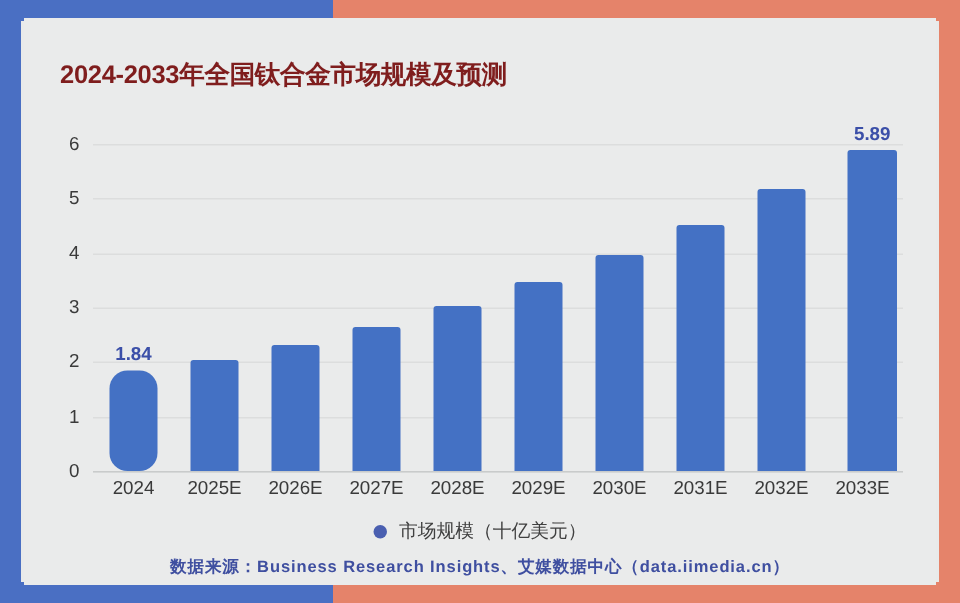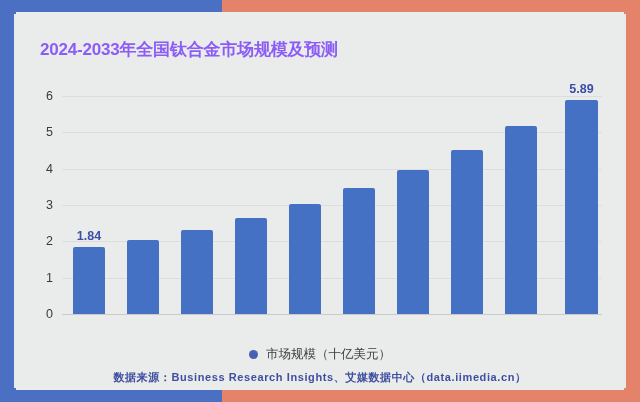--- a/index.html
+++ b/index.html
@@ -43,21 +43,21 @@
     background: #eaebeb;
     box-sizing: border-box;
   }
 
   #chart-title {
     position: absolute;
     left: 24px;
     top: 26px;
     font-size: 17px;
     font-weight: bold;
-    color: #8b5cf6;
+    color: #7f1d1d;
     letter-spacing: -0.2px;
     white-space: nowrap;
   }
 
   
   #plot-area {
     position: absolute;
     left: 46px;
     top: 84px;
     width: 540px;
@@ -203,21 +203,21 @@
         <div class="ytick" style="top: 100%;">0</div>
         <div class="ytick" style="top: 83.3333%;">1</div>
         <div class="ytick" style="top: 66.6667%;">2</div>
         <div class="ytick" style="top: 50%;">3</div>
         <div class="ytick" style="top: 33.3333%;">4</div>
         <div class="ytick" style="top: 16.6667%;">5</div>
         <div class="ytick" style="top: 0%;">6</div>
       </div>
     <div id="bars">
         <div class="bar-slot">
-          <div class="bar" style="height: 30.6667%; background: rgb(68, 113, 196);">
+          <div class="bar" style="height: 30.6667%; background: rgb(68, 113, 196); border-radius: 12px;">
             <span class="bar-label" style="color: rgb(59, 79, 168);">1.84</span>
           </div>
         </div>
         <div class="bar-slot">
           <div class="bar" style="height: 34.1667%; background: rgb(68, 113, 196);"></div>
         </div>
         <div class="bar-slot">
           <div class="bar" style="height: 38.3333%; background: rgb(68, 113, 196);"></div>
         </div>
         <div class="bar-slot">
@@ -241,20 +241,32 @@
         <div class="bar-slot">
           <div class="bar" style="height: 98.1667%; background: rgb(68, 113, 196); margin-left: 13px;">
             <span class="bar-label" style="color: rgb(59, 79, 168);">5.89</span>
           </div>
         </div>
       </div>
   </div>
 
   <div id="axis-line"></div>
 
+  <div id="xlabels">
+      <div class="xlabel">2024</div>
+      <div class="xlabel">2025E</div>
+      <div class="xlabel">2026E</div>
+      <div class="xlabel">2027E</div>
+      <div class="xlabel">2028E</div>
+      <div class="xlabel">2029E</div>
+      <div class="xlabel">2030E</div>
+      <div class="xlabel">2031E</div>
+      <div class="xlabel">2032E</div>
+      <div class="xlabel">2033E</div>
+    </div>
 
   <div id="legend">
     <span id="legend-dot" style="background: rgb(74, 95, 176);"></span>
     <span id="legend-label">市场规模（十亿美元）</span>
   </div>
 
   <div id="source">数据来源：Business Research Insights、艾媒数据中心（data.iimedia.cn）</div>
 
 </div>
 

